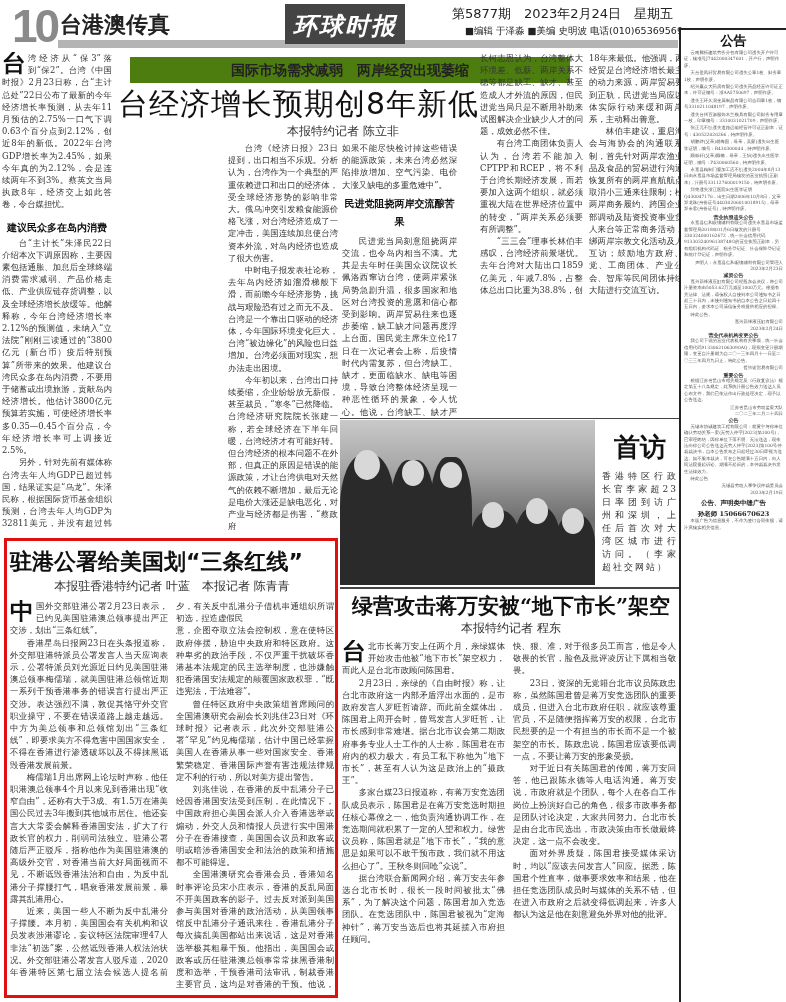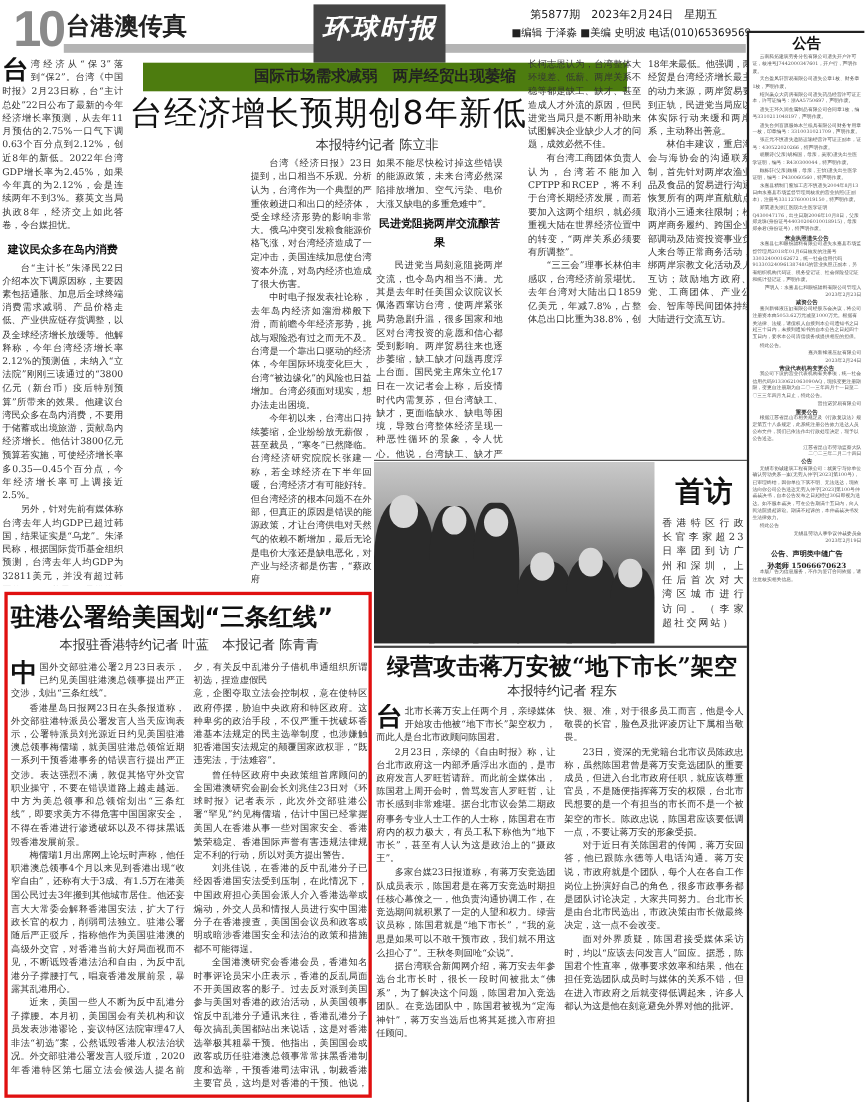--- a/index.html
+++ b/index.html
@@ -1,22 +1,22 @@
 <!DOCTYPE html>
 <html><head>
 <meta charset="utf-8">
 <style>
 *{box-sizing:border-box;margin:0;padding:0}
 body{width:786px;height:1002px;background:#fff;font-family:"DejaVu Serif",serif;color:#222;overflow:hidden;position:relative;font-size:8.4px;line-height:12.2px}
 .abs{position:absolute}
 .masthead-num{left:12px;top:2px;font-family:Liberation Sans, sans-serif;font-size:46px;font-weight:bold;color:#8a8a8a;line-height:48px;letter-spacing:-3px}
 .masthead-section{left:60px;top:12px;font-family:"DejaVu Sans",sans-serif;font-weight:bold;font-size:22px;color:#222;line-height:26px}
 .masthead-bar{left:58px;top:40px;width:620px;height:8px;background:#b4b4b4}
-.logo{left:285px;top:4px;width:120px;height:53px;background:#444;color:#fff;font-family:"DejaVu Serif",serif;font-size:24px;font-weight:bold;line-height:44px;text-align:center;letter-spacing:2px;font-style:italic}
-.issue-line{left:482px;top:8px;font-size:10px;line-height:12px;color:#222;font-family:"DejaVu Sans",sans-serif}
+.logo{left:285px;top:4px;width:120px;height:40px;background:#444;color:#fff;font-family:"DejaVu Serif",serif;font-size:24px;font-weight:bold;line-height:44px;text-align:center;letter-spacing:2px;font-style:italic}
+.issue-line{left:452px;top:8px;font-size:13px;line-height:12px;color:#222;font-family:"DejaVu Sans",sans-serif}
 .editor-line{left:465px;top:25px;font-size:9.5px;line-height:12px;color:#222;font-family:"DejaVu Sans",sans-serif}
 .col{position:absolute;text-align:justify;overflow:hidden;color:#333}
 .col p{text-indent:2em}
 .dropcap{float:left;font-size:24px;line-height:22px;font-weight:bold;font-family:"DejaVu Sans",sans-serif;margin-right:2px;color:#111}
 .subhead{font-family:"DejaVu Sans",sans-serif;font-weight:bold;font-size:10px;line-height:18px;text-align:center;color:#111;text-indent:0!important}
 .kicker{left:130px;top:57px;width:440px;height:26px;background:#4d7c0f;font-family:"DejaVu Serif",serif;font-weight:bold;font-size:14px;line-height:26px;text-align:center;color:#222;word-spacing:20px}
 .headline-main{left:118px;top:86px;width:450px;font-family:"DejaVu Sans",sans-serif;font-weight:400;font-size:30px;line-height:36px;color:#111;letter-spacing:1px}
 .byline{font-size:12px;text-align:center;color:#333}
 .notice{left:679px;top:28px;width:107px;height:974px;border-left:2px solid #222;border-top:2px solid #222;background:#fff;padding:2px 3px;font-size:4.4px;line-height:6.4px;color:#555;overflow:hidden}
 .notice h3{font-family:"DejaVu Sans",sans-serif;font-size:13px;line-height:18px;text-align:center;color:#111}

